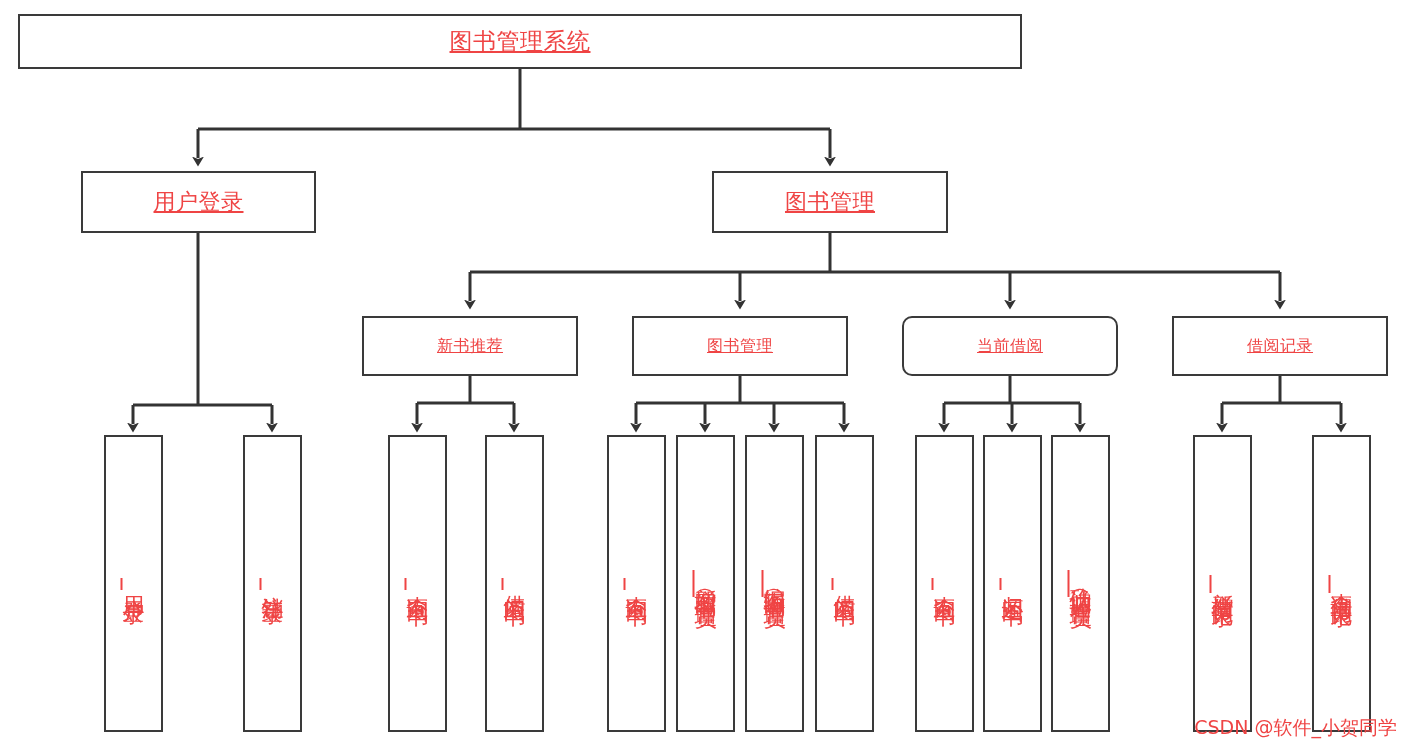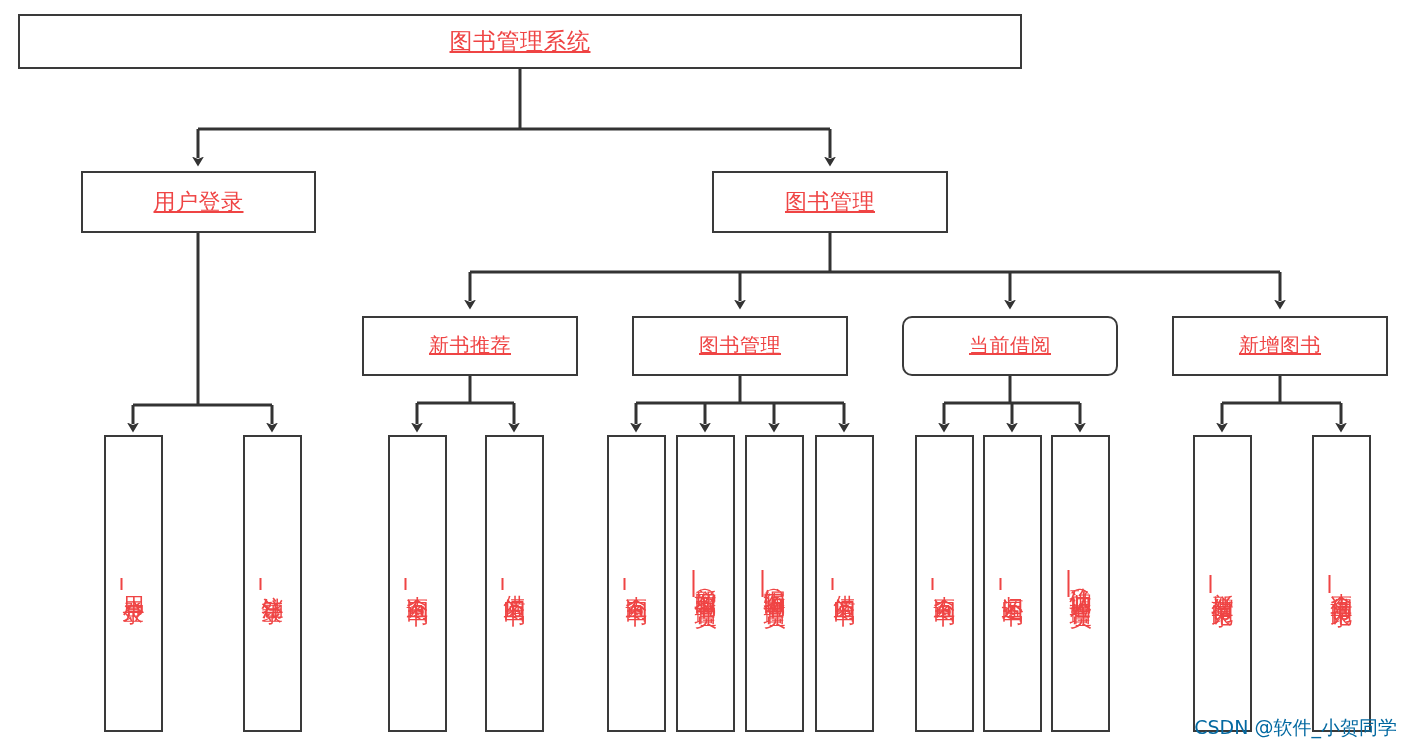--- a/index.html
+++ b/index.html
@@ -30,21 +30,21 @@
     z-index: 3;
     text-decoration: underline;
   }
   .box.root {
     font-size: 23px;
   }
   .box.l2 {
     font-size: 22px;
   }
   .box.l3 {
-    font-size: 20px;
+    font-size: 16px;
   }
   .box.leaf {
     font-size: 22px;
   }
   .box .label {
     display: block;
     text-align: center;
     line-height: 1.18;
     letter-spacing: 0.5px;
   }
@@ -62,21 +62,21 @@
     width: 1405px;
     height: 747px;
     z-index: 1;
     pointer-events: none;
   }
   .watermark {
     position: absolute;
     right: 8px;
     bottom: 6px;
     font-size: 19px;
-    color: #0369a1;
+    color: #ef4444;
     z-index: 5;
     white-space: nowrap;
     font-family: "DejaVu Sans", "Liberation Sans", sans-serif;
   }
 </style>
 </head>
 <body>
 
 <div id="canvas">
 
@@ -148,21 +148,21 @@
 
   <div class="box l3" style="left:632px; top:316px; width:216px; height:60px;">
     <span class="label">图书管理</span>
   </div>
 
   <div class="box l3" style="left:902px; top:316px; width:216px; height:60px;border-radius:10px;">
     <span class="label">当前借阅</span>
   </div>
 
   <div class="box l3" style="left:1172px; top:316px; width:216px; height:60px;">
-    <span class="label">新增图书</span>
+    <span class="label">借阅记录</span>
   </div>
 
   <div class="box leaf" style="left:104px; top:435px; width:59px; height:297px;">
     <span class="label">用户登录</span>
   </div>
 
   <div class="box leaf" style="left:243px; top:435px; width:59px; height:297px;">
     <span class="label">注销登录</span>
   </div>
 

